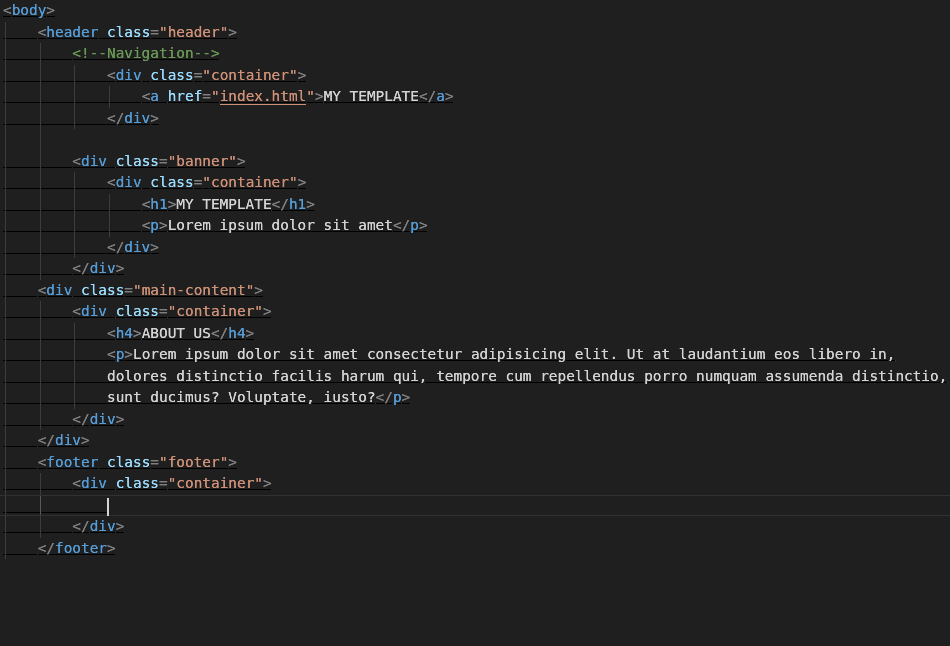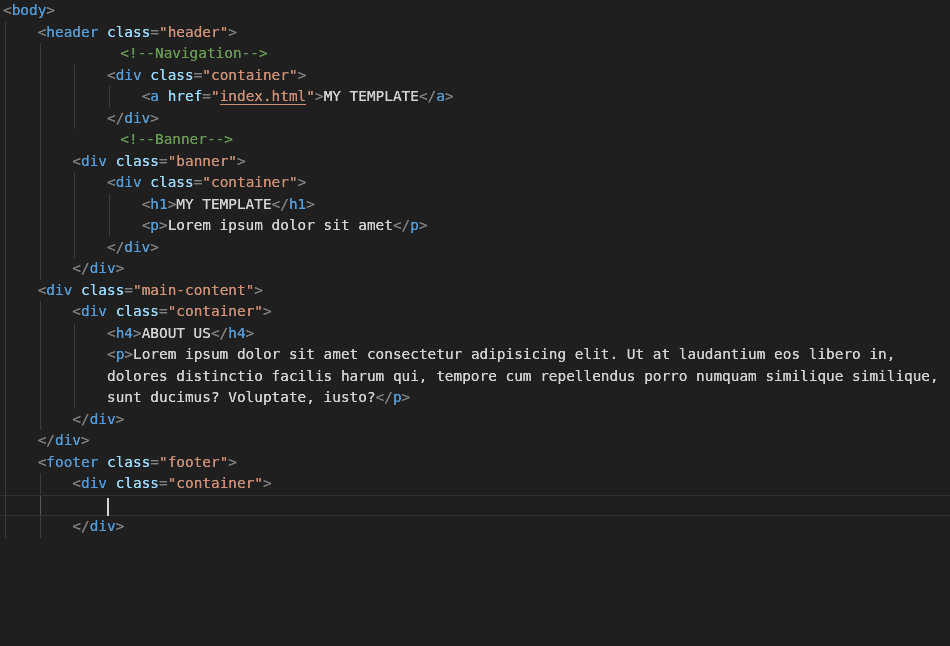--- a/index.html
+++ b/index.html
@@ -13,40 +13,41 @@
     font-family: "DejaVu Sans Mono", "Liberation Mono", monospace;
     font-size: 14.4px;
     line-height: 21.53px;
     cursor: text;
   }
   .line {
     position: relative;
     height: 21.53px;
     white-space: pre;
     padding-left: 3px;
+    text-decoration: underline;
   }
   .line.current {
     border-top: 1px solid var(--hlborder, #313131);
     border-bottom: 1px solid var(--hlborder, #313131);
   }
   .guide {
     position: absolute;
     top: 0;
     bottom: 0;
     width: 1px;
     background: var(--guide, #3c3c3c);
   }
   .guide.active { background: var(--guideactive, #5a5a5a); }
   .code span { text-shadow: 0 0 0.6px currentColor; }
   .tk-p { color: var(--punct, #808080); }
   .tk-t { color: var(--tag, #569cd6); }
   .tk-a { color: var(--attr, #9cdcfe); }
   .tk-s { color: var(--string, #ce9178); }
   .tk-l { color: var(--string, #ce9178); border-bottom: 1.4px solid var(--string, #ce9178); }
-  .tk-c { color: var(--comment, #6a9955); margin-left: 48px; }
+  .tk-c { color: var(--comment, #6a9955); }
   .tk-x { color: var(--text, #d4d4d4); }
   .tk-w { color: var(--text, #d4d4d4); }
   .cursor {
     position: absolute;
     top: 2px;
     width: 2px;
     height: 18px;
     background: var(--cursor, #d4d4d4);
   }
 </style>
@@ -54,33 +55,34 @@
 <body>
 
 <div class="editor">
   <div>
       <div class="line"><span class="code"><span class="tk-p">&lt;</span><span class="tk-t">body</span><span class="tk-p">&gt;</span></span></div>
       <div class="line"><span class="guide" style="left: calc(0ch + 5px);"></span><span class="code"><span class="tk-w">    </span><span class="tk-p">&lt;</span><span class="tk-t">header</span><span class="tk-x"> </span><span class="tk-a">class</span><span class="tk-p">=</span><span class="tk-s">"header"</span><span class="tk-p">&gt;</span></span></div>
       <div class="line"><span class="guide" style="left: calc(0ch + 5px);"></span><span class="guide" style="left: calc(4ch + 5px);"></span><span class="code"><span class="tk-w">        </span><span class="tk-c">&lt;!--Navigation--&gt;</span></span></div>
       <div class="line"><span class="guide" style="left: calc(0ch + 5px);"></span><span class="guide" style="left: calc(4ch + 5px);"></span><span class="guide" style="left: calc(8ch + 5px);"></span><span class="code"><span class="tk-w">            </span><span class="tk-p">&lt;</span><span class="tk-t">div</span><span class="tk-x"> </span><span class="tk-a">class</span><span class="tk-p">=</span><span class="tk-s">"container"</span><span class="tk-p">&gt;</span></span></div>
       <div class="line"><span class="guide" style="left: calc(0ch + 5px);"></span><span class="guide" style="left: calc(4ch + 5px);"></span><span class="guide" style="left: calc(8ch + 5px);"></span><span class="guide" style="left: calc(12ch + 5px);"></span><span class="code"><span class="tk-w">                </span><span class="tk-p">&lt;</span><span class="tk-t">a</span><span class="tk-x"> </span><span class="tk-a">href</span><span class="tk-p">=</span><span class="tk-s">"</span><span class="tk-l">index.html</span><span class="tk-s">"</span><span class="tk-p">&gt;</span><span class="tk-x">MY TEMPLATE</span><span class="tk-p">&lt;/</span><span class="tk-t">a</span><span class="tk-p">&gt;</span></span></div>
       <div class="line"><span class="guide" style="left: calc(0ch + 5px);"></span><span class="guide" style="left: calc(4ch + 5px);"></span><span class="guide" style="left: calc(8ch + 5px);"></span><span class="code"><span class="tk-w">            </span><span class="tk-p">&lt;/</span><span class="tk-t">div</span><span class="tk-p">&gt;</span></span></div>
-      <div class="line"><span class="guide" style="left: calc(0ch + 5px);"></span><span class="guide" style="left: calc(4ch + 5px);"></span><span class="code"><span class="tk-w">        </span><span class="tk-c">&lt;!--Banner--&gt;</span></span></div>
+      <div class="line"><span class="guide" style="left: calc(0ch + 5px);"></span><span class="guide" style="left: calc(4ch + 5px);"></span></div>
       <div class="line"><span class="guide" style="left: calc(0ch + 5px);"></span><span class="guide" style="left: calc(4ch + 5px);"></span><span class="code"><span class="tk-w">        </span><span class="tk-p">&lt;</span><span class="tk-t">div</span><span class="tk-x"> </span><span class="tk-a">class</span><span class="tk-p">=</span><span class="tk-s">"banner"</span><span class="tk-p">&gt;</span></span></div>
       <div class="line"><span class="guide" style="left: calc(0ch + 5px);"></span><span class="guide" style="left: calc(4ch + 5px);"></span><span class="guide" style="left: calc(8ch + 5px);"></span><span class="code"><span class="tk-w">            </span><span class="tk-p">&lt;</span><span class="tk-t">div</span><span class="tk-x"> </span><span class="tk-a">class</span><span class="tk-p">=</span><span class="tk-s">"container"</span><span class="tk-p">&gt;</span></span></div>
       <div class="line"><span class="guide" style="left: calc(0ch + 5px);"></span><span class="guide" style="left: calc(4ch + 5px);"></span><span class="guide" style="left: calc(8ch + 5px);"></span><span class="guide" style="left: calc(12ch + 5px);"></span><span class="code"><span class="tk-w">                </span><span class="tk-p">&lt;</span><span class="tk-t">h1</span><span class="tk-p">&gt;</span><span class="tk-x">MY TEMPLATE</span><span class="tk-p">&lt;/</span><span class="tk-t">h1</span><span class="tk-p">&gt;</span></span></div>
       <div class="line"><span class="guide" style="left: calc(0ch + 5px);"></span><span class="guide" style="left: calc(4ch + 5px);"></span><span class="guide" style="left: calc(8ch + 5px);"></span><span class="guide" style="left: calc(12ch + 5px);"></span><span class="code"><span class="tk-w">                </span><span class="tk-p">&lt;</span><span class="tk-t">p</span><span class="tk-p">&gt;</span><span class="tk-x">Lorem ipsum dolor sit amet</span><span class="tk-p">&lt;/</span><span class="tk-t">p</span><span class="tk-p">&gt;</span></span></div>
       <div class="line"><span class="guide" style="left: calc(0ch + 5px);"></span><span class="guide" style="left: calc(4ch + 5px);"></span><span class="guide" style="left: calc(8ch + 5px);"></span><span class="code"><span class="tk-w">            </span><span class="tk-p">&lt;/</span><span class="tk-t">div</span><span class="tk-p">&gt;</span></span></div>
       <div class="line"><span class="guide" style="left: calc(0ch + 5px);"></span><span class="guide" style="left: calc(4ch + 5px);"></span><span class="code"><span class="tk-w">        </span><span class="tk-p">&lt;/</span><span class="tk-t">div</span><span class="tk-p">&gt;</span></span></div>
       <div class="line"><span class="guide" style="left: calc(0ch + 5px);"></span><span class="code"><span class="tk-w">    </span><span class="tk-p">&lt;</span><span class="tk-t">div</span><span class="tk-x"> </span><span class="tk-a">class</span><span class="tk-p">=</span><span class="tk-s">"main-content"</span><span class="tk-p">&gt;</span></span></div>
       <div class="line"><span class="guide" style="left: calc(0ch + 5px);"></span><span class="guide" style="left: calc(4ch + 5px);"></span><span class="code"><span class="tk-w">        </span><span class="tk-p">&lt;</span><span class="tk-t">div</span><span class="tk-x"> </span><span class="tk-a">class</span><span class="tk-p">=</span><span class="tk-s">"container"</span><span class="tk-p">&gt;</span></span></div>
       <div class="line"><span class="guide" style="left: calc(0ch + 5px);"></span><span class="guide" style="left: calc(4ch + 5px);"></span><span class="guide" style="left: calc(8ch + 5px);"></span><span class="code"><span class="tk-w">            </span><span class="tk-p">&lt;</span><span class="tk-t">h4</span><span class="tk-p">&gt;</span><span class="tk-x">ABOUT US</span><span class="tk-p">&lt;/</span><span class="tk-t">h4</span><span class="tk-p">&gt;</span></span></div>
       <div class="line"><span class="guide" style="left: calc(0ch + 5px);"></span><span class="guide" style="left: calc(4ch + 5px);"></span><span class="guide" style="left: calc(8ch + 5px);"></span><span class="code"><span class="tk-w">            </span><span class="tk-p">&lt;</span><span class="tk-t">p</span><span class="tk-p">&gt;</span><span class="tk-x">Lorem ipsum dolor sit amet consectetur adipisicing elit. Ut at laudantium eos libero in,</span></span></div>
-      <div class="line"><span class="guide" style="left: calc(0ch + 5px);"></span><span class="guide" style="left: calc(4ch + 5px);"></span><span class="guide" style="left: calc(8ch + 5px);"></span><span class="code"><span class="tk-w">            </span><span class="tk-x">dolores distinctio facilis harum qui, tempore cum repellendus porro numquam similique similique,</span></span></div>
+      <div class="line"><span class="guide" style="left: calc(0ch + 5px);"></span><span class="guide" style="left: calc(4ch + 5px);"></span><span class="guide" style="left: calc(8ch + 5px);"></span><span class="code"><span class="tk-w">            </span><span class="tk-x">dolores distinctio facilis harum qui, tempore cum repellendus porro numquam assumenda distinctio,</span></span></div>
       <div class="line"><span class="guide" style="left: calc(0ch + 5px);"></span><span class="guide" style="left: calc(4ch + 5px);"></span><span class="guide" style="left: calc(8ch + 5px);"></span><span class="code"><span class="tk-w">            </span><span class="tk-x">sunt ducimus? Voluptate, iusto?</span><span class="tk-p">&lt;/</span><span class="tk-t">p</span><span class="tk-p">&gt;</span></span></div>
       <div class="line"><span class="guide" style="left: calc(0ch + 5px);"></span><span class="guide" style="left: calc(4ch + 5px);"></span><span class="code"><span class="tk-w">        </span><span class="tk-p">&lt;/</span><span class="tk-t">div</span><span class="tk-p">&gt;</span></span></div>
       <div class="line"><span class="guide" style="left: calc(0ch + 5px);"></span><span class="code"><span class="tk-w">    </span><span class="tk-p">&lt;/</span><span class="tk-t">div</span><span class="tk-p">&gt;</span></span></div>
       <div class="line"><span class="guide" style="left: calc(0ch + 5px);"></span><span class="code"><span class="tk-w">    </span><span class="tk-p">&lt;</span><span class="tk-t">footer</span><span class="tk-x"> </span><span class="tk-a">class</span><span class="tk-p">=</span><span class="tk-s">"footer"</span><span class="tk-p">&gt;</span></span></div>
       <div class="line"><span class="guide" style="left: calc(0ch + 5px);"></span><span class="guide" style="left: calc(4ch + 5px);"></span><span class="code"><span class="tk-w">        </span><span class="tk-p">&lt;</span><span class="tk-t">div</span><span class="tk-x"> </span><span class="tk-a">class</span><span class="tk-p">=</span><span class="tk-s">"container"</span><span class="tk-p">&gt;</span></span></div>
       <div class="line current"><span class="guide" style="left: calc(0ch + 5px);"></span><span class="guide active" style="left: calc(4ch + 5px);"></span><span class="code"><span class="tk-w">            </span></span><span class="cursor" style="left: calc(12ch + 3px);"></span></div>
       <div class="line"><span class="guide" style="left: calc(0ch + 5px);"></span><span class="guide" style="left: calc(4ch + 5px);"></span><span class="code"><span class="tk-w">        </span><span class="tk-p">&lt;/</span><span class="tk-t">div</span><span class="tk-p">&gt;</span></span></div>
+      <div class="line"><span class="guide" style="left: calc(0ch + 5px);"></span><span class="code"><span class="tk-w">    </span><span class="tk-p">&lt;/</span><span class="tk-t">footer</span><span class="tk-p">&gt;</span></span></div>
     </div>
 </div>
 
 </body></html>

